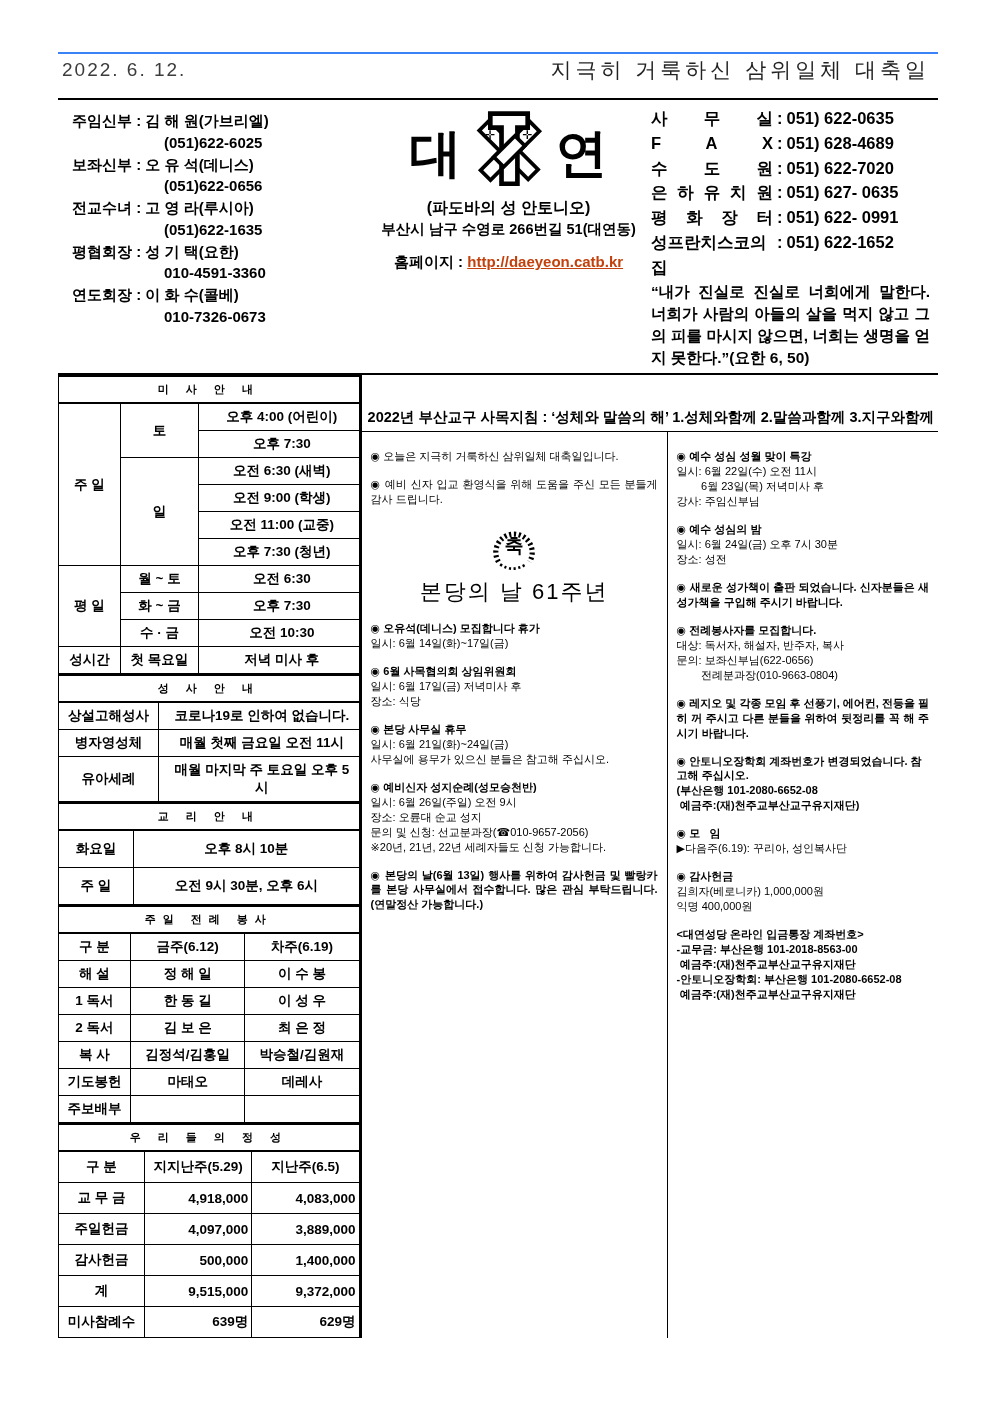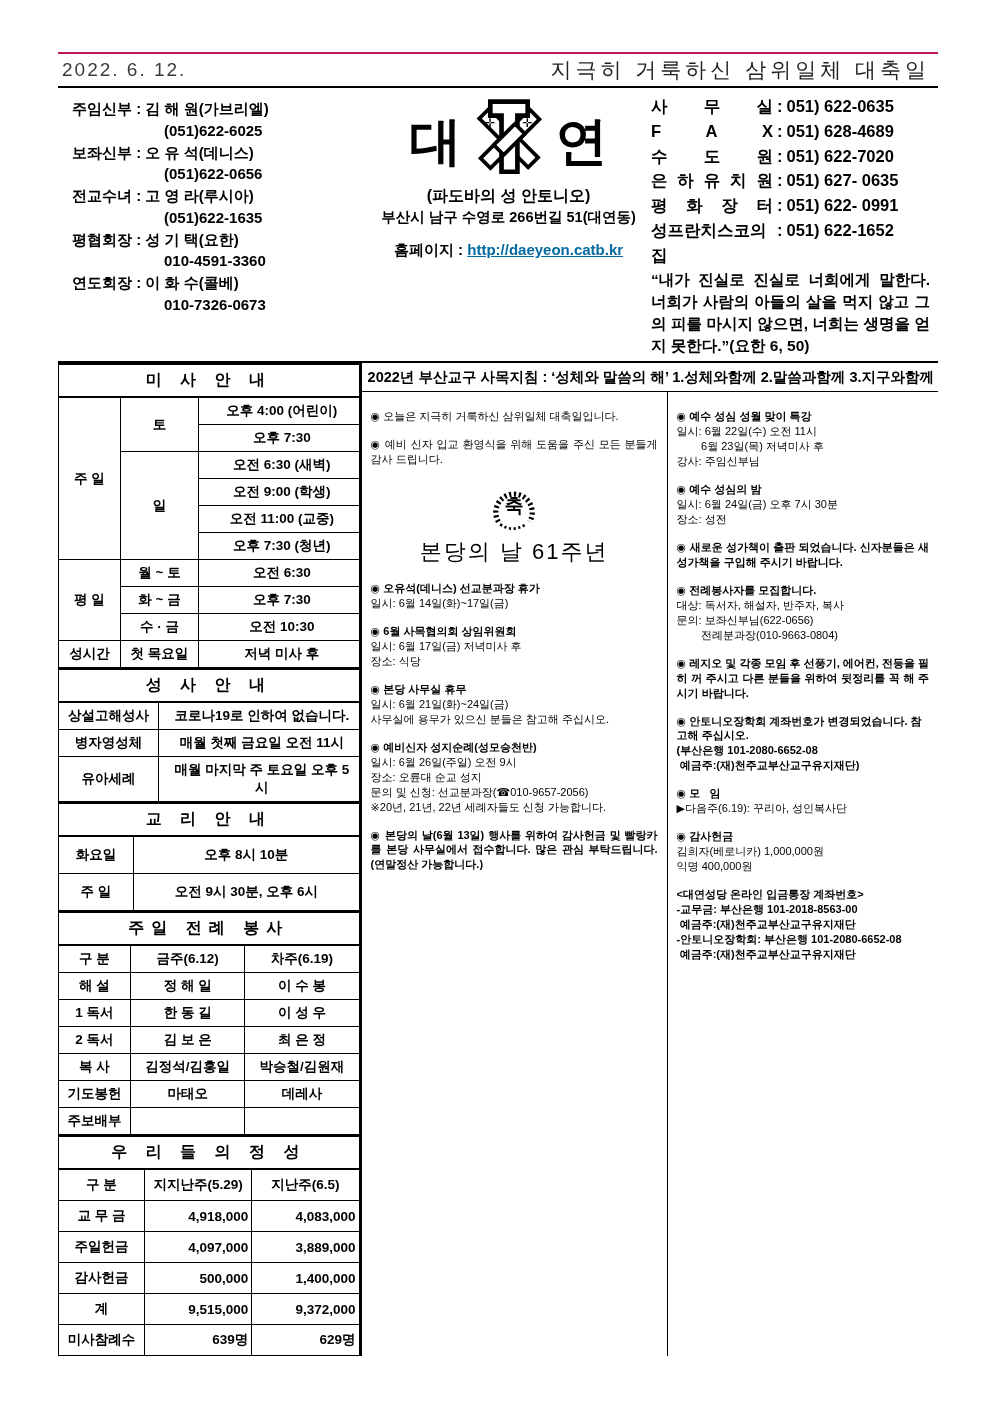--- a/index.html
+++ b/index.html
@@ -1,54 +1,54 @@
 <!DOCTYPE html>
 <html><head>
 <meta charset="utf-8">
 <style>
   html,body{margin:0;padding:0;background:#fff;}
   body{width:992px;height:1403px;position:relative;color:#000;
        font-family:"Liberation Sans","DejaVu Sans",sans-serif;}
   .sheet{position:absolute;left:58px;top:52px;width:880px;}
   
   .topbar{display:flex;justify-content:space-between;align-items:center;
-          border-top:2px solid #be185d;border-bottom:2px solid #000;
-          padding:2px 8px 2px 4px;gap:48px;}
+          border-top:2px solid #3b82f6;border-bottom:2px solid #000;
+          padding:2px 8px 14px 4px;gap:48px;}
   .date{font-size:19px;color:#3c3c3c;letter-spacing:2px;}
   .feast{font-size:21px;letter-spacing:4px;color:#222;}
   
   .header{display:flex;border-bottom:2px solid #000;}
   .h-left{width:300px;padding:10px 4px 8px 14px;font-size:15px;font-weight:bold;line-height:1.45;}
   .staff-row .phone{display:block;padding-left:92px;}
   .h-center{width:265px;text-align:center;padding-top:8px;}
   .logo-line{display:flex;align-items:center;justify-content:center;gap:4px;}
   .logo-char{font-size:52px;font-weight:bold;line-height:1;}
   .patron{font-size:16px;font-weight:bold;margin-top:0;}
   .address{font-size:14.5px;font-weight:bold;margin-top:1px;}
   .homepage{font-size:15px;font-weight:bold;margin-top:14px;}
-  .homepage .link{color:#0369a1;text-decoration:underline;cursor:pointer;}
+  .homepage .link{color:#c2410c;text-decoration:underline;cursor:pointer;}
   .h-right{flex:1;padding:6px 8px 4px 10px;}
   .phone-row{display:flex;font-size:16.5px;font-weight:bold;line-height:1.5;}
   .phone-row .lab{display:inline-block;width:122px;text-align-last:justify;}
   .phone-row .sep{padding:0 4px;}
   .quote{font-size:15.5px;font-weight:bold;line-height:1.42;margin-top:2px;text-align:justify;}
   
   .main{display:flex;min-height:868px;border-bottom:0;}
   .col-left{width:302px;border-right:2px solid #000;}
   .right-region{flex:1;display:flex;flex-direction:column;}
   .guideline{border-bottom:1px solid #000;font-size:14.5px;font-weight:bold;
-             padding:5px 4px 4px 6px;white-space:nowrap;}
+             padding:5px 4px 4px 6px;white-space:nowrap;margin-top:28px;}
   .twocol{display:flex;flex:1;}
   .col-mid{width:287px;border-right:1px solid #000;padding:4px 9px;}
   .col-right{flex:1;padding:4px 9px;}
   
   table{width:100%;border-collapse:collapse;table-layout:fixed;}
   td{border:1px solid #000;font-size:13.5px;font-weight:bold;text-align:center;
      padding:4px 3px;overflow:hidden;}
-  tr.ttl td{font-size:16px;letter-spacing:7px;padding:5px 2px;
+  tr.ttl td{font-size:11px;letter-spacing:7px;padding:5px 2px;
             border-top:2px solid #000;border-bottom:2px solid #000;}
   td.tm{text-align:center;padding-left:9px;}
   td.num{text-align:right;padding-right:10px;}
   .catech td{padding:9px 3px;}
   .offer td{padding:6px 3px;}
   
   .notice{margin:13px 0;font-size:11px;line-height:1.36;}
   .notice .t{font-weight:bold;white-space:pre-wrap;}
   .notice .b{white-space:pre-wrap;}
   .notice .just{text-align:justify;}
@@ -362,21 +362,21 @@
               <svg width="52" height="48" viewBox="0 0 60 54">
                 <path d="M12 44 A 21 21 0 1 1 48 44" fill="none" stroke="#000" stroke-width="6" stroke-dasharray="2.5,3"></path>
                 <path d="M14 47 q 8 5 14 5 q 8 0 16 -5" fill="none" stroke="#000" stroke-width="3" stroke-dasharray="2.5,3"></path>
                 <text x="30" y="33" text-anchor="middle" font-size="22" font-weight="bold" fill="#000">축</text>
               </svg>
             </span>
             <div class="ct">본당의 날 61주년</div>
           </div>
 
           <div class="notice">
-              <div class="t">◉ 오유석(데니스) 선교분과장 휴가</div>
+              <div class="t">◉ 오유석(데니스) 모집합니다 휴가</div>
               <div class="b">일시: 6월 14일(화)~17일(금)</div>
             </div>
           <div class="notice">
               <div class="t">◉ 6월 사목협의회 상임위원회</div>
               <div class="b">일시: 6월 17일(금) 저녁미사 후
 장소: 식당</div>
             </div>
           <div class="notice">
               <div class="t">◉ 본당 사무실 휴무</div>
               <div class="b just">일시: 6월 21일(화)~24일(금)

